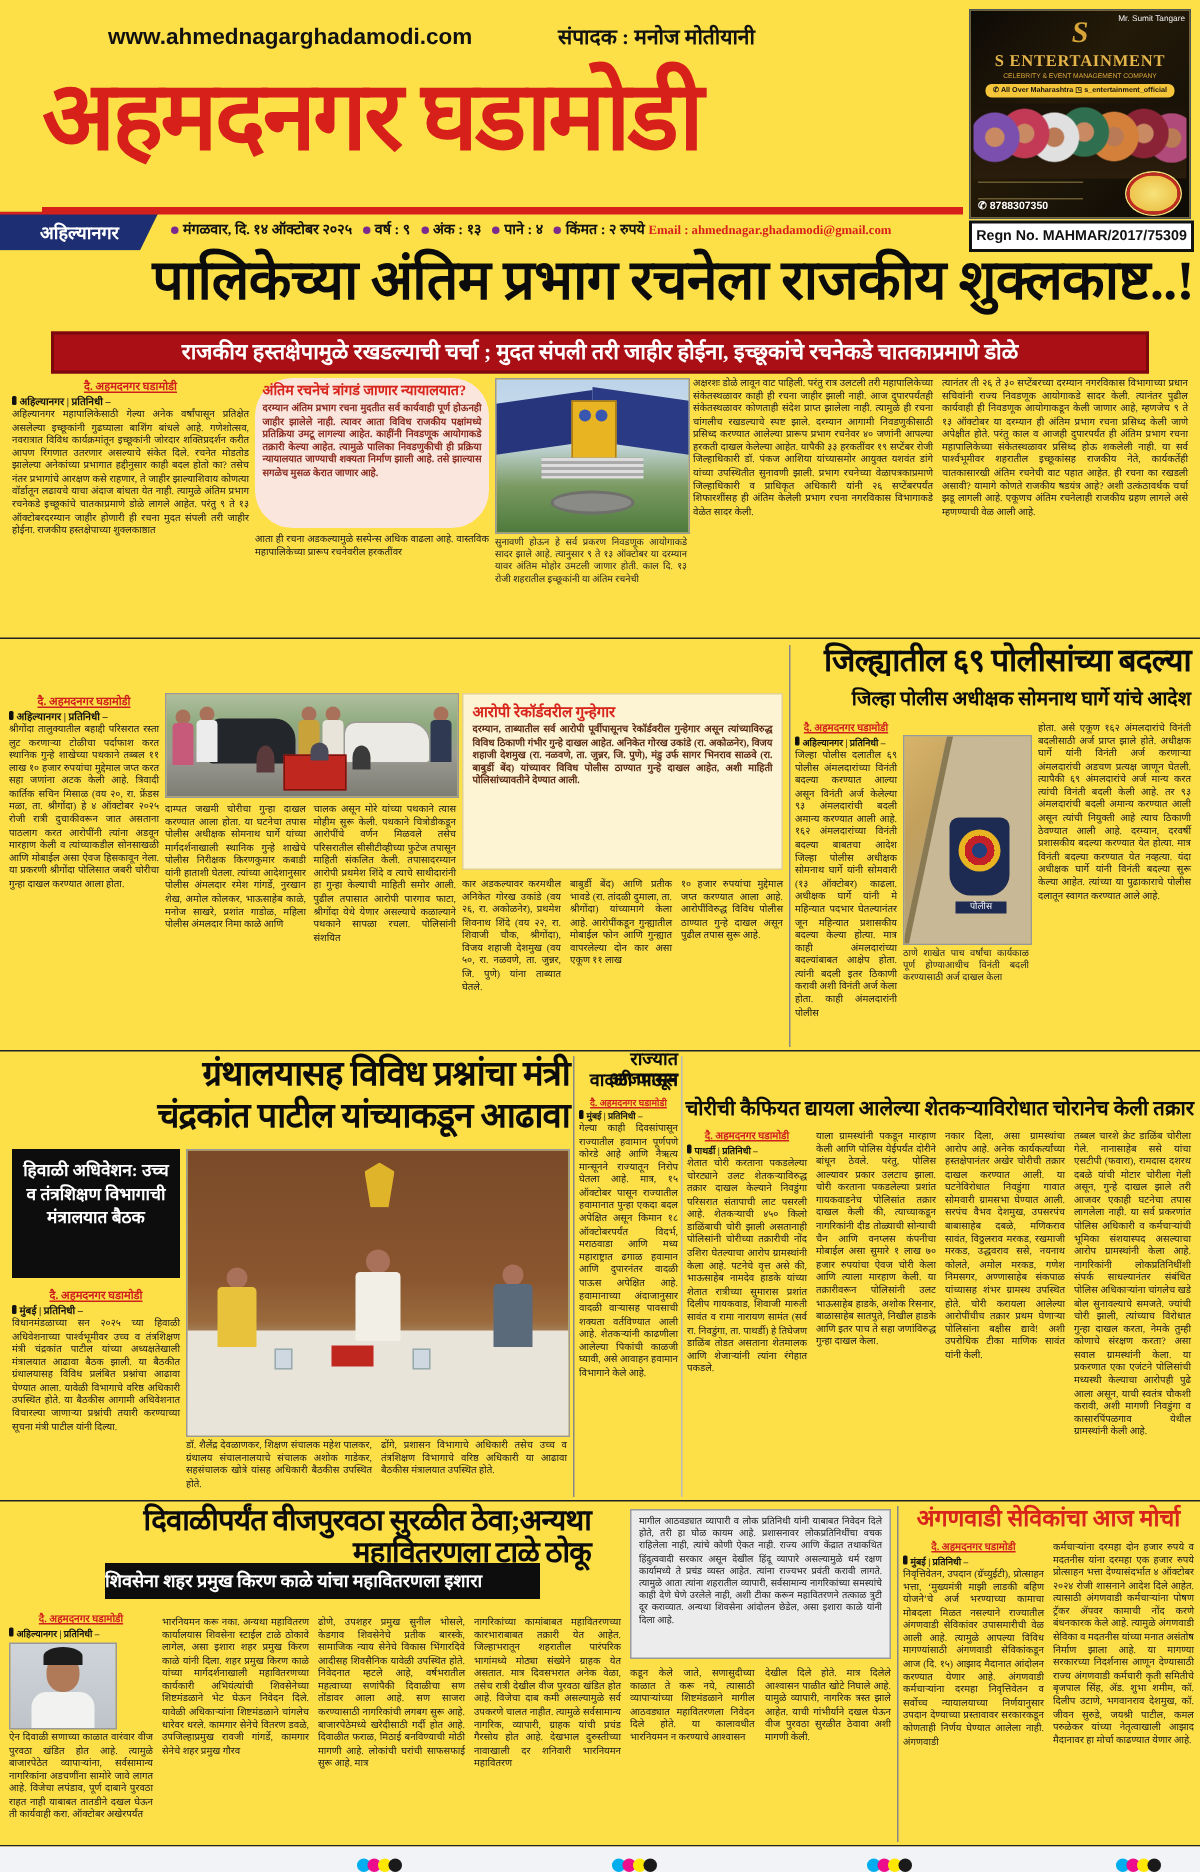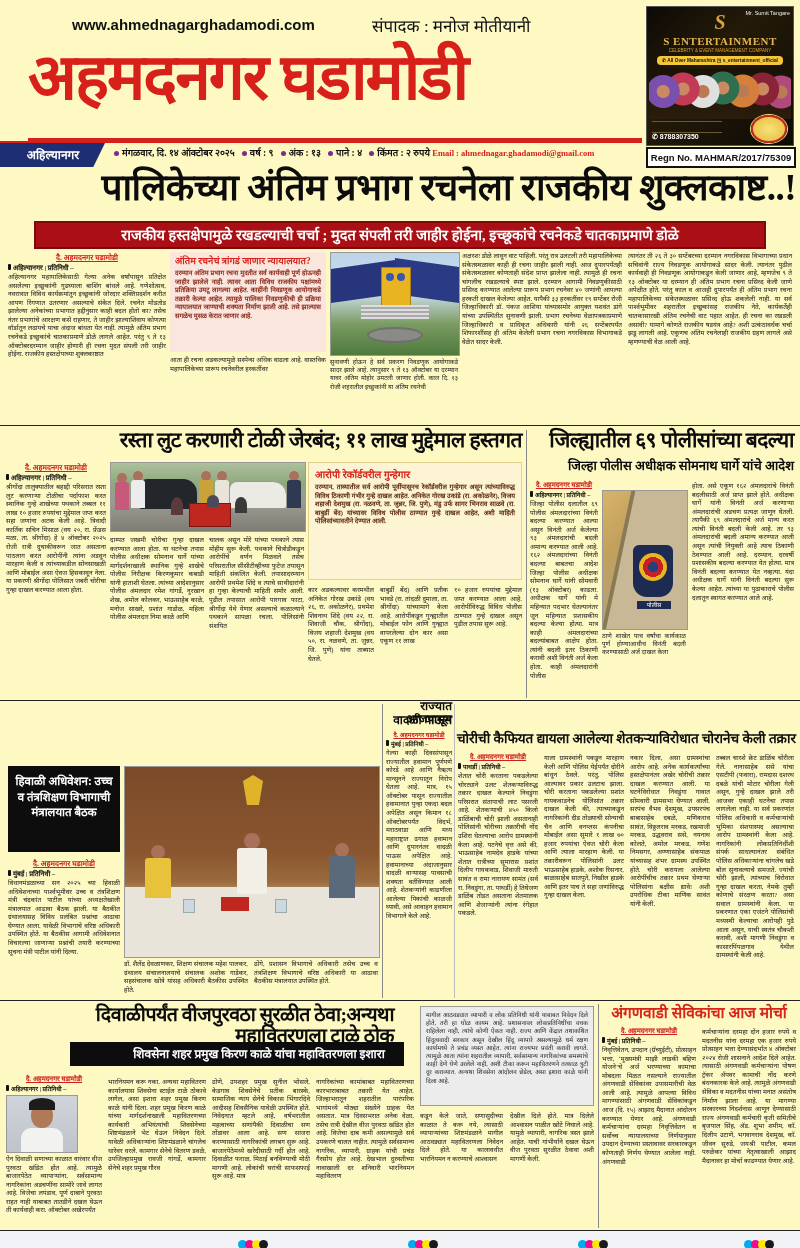--- a/index.html
+++ b/index.html
@@ -1,16 +1,16 @@
 <!DOCTYPE html>
 <html><head>
 <meta charset="utf-8">
 <style>
   html,body{margin:0;padding:0;background:#777;}
-  .page{position:relative;width:800px;height:1248px;background:#fef9c3;margin:0 auto;
+  .page{position:relative;width:800px;height:1248px;background:#fde047;margin:0 auto;
         font-family:"Liberation Serif",serif;overflow:hidden;}
   .abs{position:absolute;}
   .col{font-size:6.5px;line-height:1.32;text-align:justify;color:#1b1b1b;word-break:break-word;}
   .credit{color:#d0201d;font-weight:bold;font-size:7.5px;text-align:center;text-decoration:underline;}
   .dateline{font-size:6.8px;font-weight:bold;color:#111;margin:1px 0 1px 0;}
   .tick{display:inline-block;width:3px;height:6px;background:#111;margin-right:2px;border-radius:1px;}
   .headline{font-weight:bold;color:#0c0c0c;text-align:right;letter-spacing:-0.5px;line-height:1.08;}
   .rule{background:#222;}
   .caption{font-size:6.3px;line-height:1.3;color:#222;text-align:justify;font-weight:bold;}
   .bullet{display:inline-block;width:5px;height:5px;border-radius:50%;background:#7b2a8d;margin:0 3px 1px 0;vertical-align:middle;}
@@ -18,21 +18,21 @@
   .person{position:absolute;}
   .person .head{position:absolute;left:50%;top:0;transform:translateX(-50%);width:10px;height:10px;border-radius:50%;background:#a9715a;}
   .person .torso{position:absolute;left:0;top:9px;width:100%;height:28px;border-radius:3px 3px 0 0;}
 </style>
 </head>
 <body>
 
 <div class="page">
 
   <div class="abs" style="left:72px;top:16px;width:280px;font-family:'Liberation Sans',sans-serif;font-weight:bold;font-size:15px;color:#111;">www.ahmednagarghadamodi.com</div>
-  <div class="abs" style="left:372px;top:14px;width:220px;font-weight:normal;font-size:17px;color:#111;">संपादक : मनोज मोतीयानी</div>
+  <div class="abs" style="left:372px;top:14px;width:220px;font-weight:bold;font-size:14px;color:#111;">संपादक : मनोज मोतीयानी</div>
 
   <div class="abs" style="left:28px;top:38px;width:614px;height:100px;color:#d8201b;font-weight:bold;font-size:64px;line-height:1.25;letter-spacing:-2px;white-space:nowrap;overflow:hidden;border-bottom:5px solid #d8201b;">अहमदनगर घडामोडी</div>
 
   <div class="abs" style="left:646px;top:6px;width:146px;height:138px;background:linear-gradient(135deg,#0d0a06 0%,#241a08 40%,#0d0a06 100%);border:1px solid #555;overflow:hidden;">
     <div class="abs" style="right:3px;top:3px;font-size:5.5px;color:#eee;font-family:'Liberation Sans',sans-serif;">Mr. Sumit Tangare</div>
     <div class="abs" style="left:0;top:4px;width:100%;text-align:center;font-size:20px;font-weight:bold;color:#d7a43a;font-family:'Liberation Serif',serif;font-style:italic;">S</div>
     <div class="abs" style="left:0;top:28px;width:100%;text-align:center;font-size:11px;font-weight:bold;color:#e4b44a;letter-spacing:0.5px;font-family:'Liberation Serif',serif;">S ENTERTAINMENT</div>
     <div class="abs" style="left:0;top:41px;width:100%;text-align:center;font-size:4.5px;color:#d7a43a;font-family:'Liberation Sans',sans-serif;">CELEBRITY &amp; EVENT MANAGEMENT COMPANY</div>
     <div class="abs" style="left:10px;top:49px;width:126px;height:9px;background:#f5c53a;border-radius:4px;font-size:4.8px;font-weight:bold;color:#111;text-align:center;line-height:9px;font-family:'Liberation Sans',sans-serif;">
       <span>✆</span>
@@ -70,21 +70,21 @@
 
   <div class="abs headline" style="left:4px;top:168px;width:792px;font-size:37px;">पालिकेच्या अंतिम प्रभाग रचनेला राजकीय शुक्लकाष्ट..!</div>
   <div class="abs" style="left:34px;top:221px;width:728px;height:24px;background:#a90f14;border:2px solid #7c090d;color:#fff;font-weight:bold;font-size:14.5px;text-align:center;line-height:24px;white-space:nowrap;overflow:hidden;">राजकीय हस्तक्षेपामुळे रखडल्याची चर्चा ; मुदत संपली तरी जाहीर होईना, इच्छूकांचे रचनेकडे चातकाप्रमाणे डोळे</div>
 
   <div class="abs" style="left:8px;top:252px;width:158px;">
     <div class="credit">दै. अहमदनगर घडामोडी</div>
     <div class="dateline"><span class="tick"></span><span>अहिल्यानगर | प्रतिनिधी –</span></div>
     <div class="col">अहिल्यानगर महापालिकेसाठी गेल्या अनेक वर्षांपासून प्रतिक्षेत असलेल्या इच्छूकांनी गुढघ्याला बाशिंग बांधले आहे. गणेशोत्सव, नवरात्रात विविध कार्यक्रमांतून इच्छूकांनी जोरदार शक्तिप्रदर्शन करीत आपण रिंगणात उतरणार असल्याचे संकेत दिले. रचनेत मोडतोड झालेल्या अनेकांच्या प्रभागात हद्दीनुसार काही बदल होतो का? तसेच नंतर प्रभागांचे आरक्षण कसे राहणार, ते जाहीर झाल्याशिवाय कोणत्या वॉर्डातून लढायचे याचा अंदाज बांधता येत नाही. त्यामुळे अंतिम प्रभाग रचनेकडे इच्छूकांचे चातकाप्रमाणे डोळे लागले आहेत. परंतु ९ ते १३ ऑक्टोबरदरम्यान जाहीर होणारी ही रचना मुदत संपली तरी जाहीर होईना. राजकीय हस्तक्षेपाच्या शुक्लकाष्ठात</div>
   </div>
 
-  <div class="abs" style="left:170px;top:252px;width:156px;height:100px;background:#fbe6de;padding:4px 5px;box-sizing:border-box;">
+  <div class="abs" style="left:170px;top:252px;width:156px;height:100px;background:#fbe6de;padding:4px 5px;box-sizing:border-box;border-radius:25px;">
     <div style="color:#d8251c;font-weight:bold;font-size:9.5px;line-height:1.15;">अंतिम रचनेचं त्रांगडं जाणार न्यायालयात?</div>
     <div class="col" style="color:#8a2a1c;margin-top:2px;font-weight:bold;">दरम्यान अंतिम प्रभाग रचना मुदतीत सर्व कार्यवाही पूर्ण होऊनही जाहीर झालेले नाही. त्यावर आता विविध राजकीय पक्षांमध्ये प्रतिक्रिया उमटू लागल्या आहेत. काहींनी निवडणूक आयोगाकडे तक्रारी केल्या आहेत. त्यामुळे पालिका निवडणुकीची ही प्रक्रिया न्यायालयात जाण्याची शक्यता निर्माण झाली आहे. तसे झाल्यास सगळेच मुसळ केरात जाणार आहे.</div>
   </div>
   <div class="abs col" style="left:170px;top:356px;width:156px;height:66px;">आता ही रचना अडकल्यामुळे सस्पेन्स अधिक वाढला आहे. वास्तविक महापालिकेच्या प्रारूप रचनेवरील हरकतींवर</div>
 
   <div class="abs photo" style="left:330px;top:252px;width:128px;height:102px;background:linear-gradient(180deg,#bcd3e8 0%,#cfe0ee 38%,#7a9a62 70%,#4e7a3c 100%);">
     <div class="abs" style="left:-6px;top:12px;width:70px;height:34px;background:#26357c;transform:skewY(-8deg);"></div>
     <div class="abs" style="right:-6px;top:10px;width:70px;height:36px;background:#2a3a84;transform:skewY(8deg);"></div>
     <div class="abs" style="left:50px;top:14px;width:28px;height:48px;background:#e8b422;border:1px solid #b08012;"></div>
     <div class="abs" style="left:55px;top:20px;width:8px;height:8px;border-radius:50%;background:#3a57b0;"></div>
@@ -92,21 +92,20 @@
     <div class="abs" style="left:30px;top:52px;width:68px;height:14px;background:repeating-linear-gradient(180deg,#ddd 0 2px,#aaa 2px 4px);"></div>
     <div class="abs" style="left:36px;top:74px;width:52px;height:12px;border-radius:50%;background:#8a8a86;border:2px solid #6f6f6b;"></div>
   </div>
   <div class="abs caption" style="left:330px;top:358px;width:128px;font-weight:normal;">सुनावणी होऊन हे सर्व प्रकरण निवडणूक आयोगाकडे सादर झाले आहे. त्यानुसार ९ ते १३ ऑक्टोबर या दरम्यान यावर अंतिम मोहोर उमटली जाणार होती. काल दि. १३ रोजी शहरातील इच्छूकांनी या अंतिम रचनेची</div>
 
   <div class="abs col" style="left:462px;top:252px;width:160px;height:170px;">अक्षरशः डोळे लावून वाट पाहिली. परंतु रात्र उलटली तरी महापालिकेच्या संकेतस्थळावर काही ही रचना जाहीर झाली नाही. आज दुपारपर्यंतही संकेतस्थळावर कोणताही संदेश प्राप्त झालेला नाही. त्यामुळे ही रचना चांगलीच रखडल्याचे स्पष्ट झाले. दरम्यान आगामी निवडणुकीसाठी प्रसिध्द करण्यात आलेल्या प्रारूप प्रभाग रचनेवर ४० जणांनी आपल्या हरकती दाखल केलेल्या आहेत. यापैकी ३३ हरकतींवर १९ सप्टेंबर रोजी जिल्हाधिकारी डॉ. पंकज आशिया यांच्यासमोर आयुक्त यशवंत डांगे यांच्या उपस्थितीत सुनावणी झाली. प्रभाग रचनेच्या वेळापत्रकाप्रमाणे जिल्हाधिकारी व प्राधिकृत अधिकारी यांनी २६ सप्टेंबरपर्यंत शिफारशींसह ही अंतिम केलेली प्रभाग रचना नगरविकास विभागाकडे वेळेत सादर केली.</div>
   <div class="abs col" style="left:628px;top:252px;width:164px;height:170px;">त्यानंतर ती २६ ते ३० सप्टेंबरच्या दरम्यान नगरविकास विभागाच्या प्रधान सचिवांनी राज्य निवडणूक आयोगाकडे सादर केली. त्यानंतर पुढील कार्यवाही ही निवडणूक आयोगाकडून केली जाणार आहे, म्हणजेच ९ ते १३ ऑक्टोबर या दरम्यान ही अंतिम प्रभाग रचना प्रसिध्द केली जाणे अपेक्षीत होते. परंतु काल व आजही दुपारपर्यंत ही अंतिम प्रभाग रचना महापालिकेच्या संकेतस्थळावर प्रसिध्द होऊ शकलेली नाही. या सर्व पार्श्वभूमीवर शहरातील इच्छूकांसह राजकीय नेते, कार्यकर्तेही चातकासारखी अंतिम रचनेची वाट पहात आहेत. ही रचना का रखडली असावी? यामागे कोणते राजकीय षडयंत्र आहे? अशी उत्कंठावर्धक चर्चा झडू लागली आहे. एकूणच अंतिम रचनेलाही राजकीय ग्रहण लागले असे म्हणण्याची वेळ आली आहे.</div>
 
   <div class="abs rule" style="left:0;top:425px;width:800px;height:1px;"></div>
 
-  <div class="abs headline" style="left:4px;top:429px;width:518px;font-size:21px;">रस्ता लुट करणारी टोळी जेरबंद; ११ लाख मुद्देमाल हस्तगत</div>
 
   <div class="abs" style="left:6px;top:462px;width:100px;">
     <div class="credit">दै. अहमदनगर घडामोडी</div>
     <div class="dateline"><span class="tick"></span><span>अहिल्यानगर | प्रतिनिधी –</span></div>
     <div class="col">श्रीगोंदा तालुक्यातील बहाद्दी परिसरात रस्ता लुट करणाऱ्या टोळीचा पर्दाफाश करत स्थानिक गुन्हे शाखेच्या पथकाने तब्बल ११ लाख १० हजार रुपयांचा मुद्देमाल जप्त करत सहा जणांना अटक केली आहे. त्रिवादी कार्तिक सचिन मिसाळ (वय २०, रा. फ्रेंडस मळा, ता. श्रीगोंदा) हे ४ ऑक्टोबर २०२५ रोजी रात्री दुचाकीवरून जात असताना पाठलाग करत आरोपींनी त्यांना अडवून मारहाण केली व त्यांच्याकडील सोनसाखळी आणि मोबाईल असा ऐवज हिसकावून नेला. या प्रकरणी श्रीगोंदा पोलिसात जबरी चोरीचा गुन्हा दाखल करण्यात आला होता.</div>
   </div>
 
   <div class="abs photo" style="left:110px;top:462px;width:194px;height:68px;background:linear-gradient(180deg,#aebf9e 0%,#8fa97e 30%,#9a9a92 60%,#7d7d74 100%);">
     <div class="abs" style="left:28px;top:16px;width:58px;height:30px;background:#23262b;border-radius:8px 14px 3px 3px;"></div>
     <div class="abs" style="left:118px;top:18px;width:56px;height:26px;background:#eceae4;border-radius:8px 14px 3px 3px;border:1px solid #9a9a92;"></div>
@@ -162,20 +161,22 @@
     <div class="abs" style="left:30px;top:54px;width:40px;height:52px;background:#1d2a52;border-radius:6px 6px 14px 14px;"></div>
     <div class="abs" style="left:36px;top:62px;width:28px;height:28px;border-radius:50%;background:radial-gradient(circle,#23407c 0 5px,#c32027 5px 10px,#e8b422 10px 14px);"></div>
     <div class="abs" style="left:34px;top:110px;width:34px;height:8px;color:#fff;background:#1d2a52;font-size:6px;text-align:center;line-height:8px;">पोलीस</div>
   </div>
   <div class="abs caption" style="left:602px;top:632px;width:84px;font-weight:normal;">ठाणे शाखेत पाच वर्षांचा कार्यकाळ पूर्ण होण्याआधीच विनंती बदली करण्यासाठी अर्ज दाखल केला</div>
 
   <div class="abs col" style="left:692px;top:482px;width:102px;height:214px;">होता. असे एकूण १६२ अंमलदारांचे विनंती बदलीसाठी अर्ज प्राप्त झाले होते. अधीक्षक घार्गे यांनी विनंती अर्ज करणाऱ्या अंमलदारांची अडचण प्रत्यक्ष जाणून घेतली. त्यापैकी ६९ अंमलदारांचे अर्ज मान्य करत त्यांची विनंती बदली केली आहे. तर ९३ अंमलदारांची बदली अमान्य करण्यात आली असून त्यांची नियुक्ती आहे त्याच ठिकाणी ठेवण्यात आली आहे. दरम्यान, दरवर्षी प्रशासकीय बदल्या करण्यात येत होत्या. मात्र विनंती बदल्या करण्यात येत नव्हत्या. यंदा अधीक्षक घार्गे यांनी विनंती बदल्या सुरू केल्या आहेत. त्यांच्या या पुढाकाराचे पोलीस दलातून स्वागत करण्यात आले आहे.</div>
 
   <div class="abs rule" style="left:0;top:700px;width:800px;height:1px;"></div>
 
+  <div class="abs headline" style="left:4px;top:704px;width:376px;font-size:23px;">ग्रंथालयासह विविध प्रश्नांचा मंत्री</div>
+  <div class="abs headline" style="left:4px;top:732px;width:376px;font-size:23px;">चंद्रकांत पाटील यांच्याकडून आढावा</div>
 
   <div class="abs" style="left:8px;top:766px;width:112px;height:86px;background:#0d0d0d;color:#fff;font-weight:bold;font-size:11.5px;text-align:center;padding:8px 4px;box-sizing:border-box;line-height:1.35;">हिवाळी अधिवेशन: उच्च व तंत्रशिक्षण विभागाची मंत्रालयात बैठक</div>
   <div class="abs" style="left:8px;top:858px;width:112px;">
     <div class="credit">दै. अहमदनगर घडामोडी</div>
     <div class="dateline"><span class="tick"></span><span>मुंबई | प्रतिनिधी –</span></div>
     <div class="col">विधानमंडळाच्या सन २०२५ च्या हिवाळी अधिवेशनाच्या पार्श्वभूमीवर उच्च व तंत्रशिक्षण मंत्री चंद्रकांत पाटील यांच्या अध्यक्षतेखाली मंत्रालयात आढावा बैठक झाली. या बैठकीत ग्रंथालयासह विविध प्रलंबित प्रश्नांचा आढावा घेण्यात आला. यावेळी विभागाचे वरिष्ठ अधिकारी उपस्थित होते. या बैठकीस आगामी अधिवेशनात विचारल्या जाणाऱ्या प्रश्नांची तयारी करण्याच्या सूचना मंत्री पाटील यांनी दिल्या.</div>
   </div>
 
   <div class="abs photo" style="left:124px;top:766px;width:254px;height:190px;background:linear-gradient(180deg,#7a4a28 0%,#8a5630 45%,#9a6a3c 60%,#c8c2b4 75%,#ddd8cc 100%);">
     <div class="abs" style="left:118px;top:8px;width:20px;height:30px;background:#e0b42a;clip-path:polygon(20% 100%,0 20%,50% 0,100% 20%,80% 100%);"></div>
@@ -217,21 +218,21 @@
     <div class="dateline" style="font-size:6.2px;"><span class="tick"></span><span>पाथर्डी | प्रतिनिधी –</span></div>
     <div class="col">शेतात चोरी करताना पकडलेल्या चोरट्याने उलट शेतकऱ्याविरुद्ध तक्रार दाखल केल्याने निवडुंगा परिसरात संतापाची लाट पसरली आहे. शेतकऱ्याची ४५० किलो डाळिंबाची चोरी झाली असतानाही पोलिसांनी चोरीच्या तक्रारीची नोंद उशिरा घेतल्याचा आरोप ग्रामस्थांनी केला आहे. पटनेचे वृत्त असे की, भाऊसाहेब नामदेव हाडके यांच्या शेतात रात्रीच्या सुमारास प्रशांत दिलीप गायकवाड, शिवाजी मारुती सावंत व रामा नारायण सामंत (सर्व रा. निवडुंगा, ता. पाथर्डी) हे तिघेजण डाळिंब तोडत असताना शेतमालक आणि शेजाऱ्यांनी त्यांना रंगेहात पकडले.</div>
   </div>
   <div class="abs col" style="left:544px;top:754px;width:80px;height:244px;">याला ग्रामस्थांनी पकडून मारहाण केली आणि पोलिस येईपर्यंत दोरीने बांधून ठेवले. परंतु, पोलिस आल्यावर प्रकार उलटाच झाला. चोरी करताना पकडलेल्या प्रशांत गायकवाडनेच पोलिसांत तक्रार दाखल केली की, त्याच्याकडून नागरिकांनी दीड तोळ्याची सोन्याची चैन आणि वनप्लस कंपनीचा मोबाईल असा सुमारे १ लाख ७० हजार रुपयांचा ऐवज चोरी केला आणि त्याला मारहाण केली. या तक्रारीवरून पोलिसांनी उलट भाऊसाहेब हाडके, अशोक रिसनार, बाळासाहेब सातपुते, निखील हाडके आणि इतर पाच ते सहा जणांविरुद्ध गुन्हा दाखल केला.</div>
   <div class="abs col" style="left:630px;top:754px;width:80px;height:244px;">नकार दिला, असा ग्रामस्थांचा आरोप आहे. अनेक कार्यकर्त्यांच्या हस्तक्षेपानंतर अखेर चोरीची तक्रार दाखल करण्यात आली. या घटनेविरोधात निवडुंगा गावात सोमवारी ग्रामसभा घेण्यात आली. सरपंच वैभव देशमुख, उपसरपंच बाबासाहेब दबळे, मणिकराव सावंत, विठ्ठलराव मरकड, रखमाजी मरकड, उद्धवराव ससे, नयनाथ कोलते, अमोल मरकड, गणेश निमसगर, अण्णासाहेब संकपाळ यांच्यासह शंभर ग्रामस्थ उपस्थित होते. चोरी करायला आलेल्या आरोपींचीच तक्रार प्रथम घेणाऱ्या पोलिसांना बक्षीस द्यावे! अशी उपरोधिक टीका माणिक सावंत यांनी केली.</div>
   <div class="abs col" style="left:716px;top:754px;width:78px;height:244px;">तब्बल चारशे क्रेट डाळिंब चोरीला गेले. नानासाहेब ससे यांचा एसटीपी (फवारा), रामदास दशरथ दबळे यांची मोटार चोरीला गेली असून, गुन्हे दाखल झाले तरी आजवर एकाही घटनेचा तपास लागलेला नाही. या सर्व प्रकरणांत पोलिस अधिकारी व कर्मचाऱ्यांची भूमिका संशयास्पद असल्याचा आरोप ग्रामस्थांनी केला आहे. नागरिकांनी लोकप्रतिनिधींशी संपर्क साधल्यानंतर संबंधित पोलिस अधिकाऱ्यांना चांगलेच खडे बोल सुनावल्याचे समजते. ज्यांची चोरी झाली, त्यांच्याच विरोधात गुन्हा दाखल करता, नेमके तुम्ही कोणाचे संरक्षण करता? असा सवाल ग्रामस्थांनी केला. या प्रकरणात एका एजंटने पोलिसांची मध्यस्थी केल्याचा आरोपही पुढे आला असून, याची स्वतंत्र चौकशी करावी, अशी मागणी निवडुंगा व कासारपिंपळगाव येथील ग्रामस्थांनी केली आहे.</div>
 
   <div class="abs rule" style="left:0;top:1000px;width:800px;height:1px;"></div>
 
   <div class="abs headline" style="left:6px;top:1004px;width:388px;font-size:19.5px;">दिवाळीपर्यंत वीजपुरवठा सुरळीत ठेवा;अन्यथा महावितरणला टाळे ठोकू</div>
-  <div class="abs" style="left:70px;top:1042px;width:290px;height:24px;background:#0d0d0d;color:#fff;font-weight:bold;font-size:12px;text-align:center;line-height:24px;white-space:nowrap;overflow:hidden;padding-left:44px;">शिवसेना शहर प्रमुख किरण काळे यांचा महावितरणला इशारा</div>
+  <div class="abs" style="left:70px;top:1042px;width:290px;height:24px;background:#0d0d0d;color:#fff;font-weight:bold;font-size:12px;text-align:left;line-height:24px;white-space:nowrap;overflow:hidden;">शिवसेना शहर प्रमुख किरण काळे यांचा महावितरणला इशारा</div>
 
   <div class="abs" style="left:6px;top:1074px;width:96px;">
     <div class="credit" style="font-size:6.8px;">दै. अहमदनगर घडामोडी</div>
     <div class="dateline" style="font-size:6.2px;"><span class="tick"></span><span>अहिल्यानगर | प्रतिनिधी –</span></div>
 
     <div class="photo" style="position:relative;width:70px;height:56px;margin:2px 0;background:linear-gradient(180deg,#cfd4da 0%,#bfc4ca 100%);">
       <div class="abs" style="left:24px;top:6px;width:22px;height:26px;border-radius:50% 50% 45% 45%;background:#b07a58;"></div>
       <div class="abs" style="left:22px;top:2px;width:26px;height:12px;border-radius:50% 50% 0 0;background:#1c1c1c;"></div>
       <div class="abs" style="left:14px;top:32px;width:42px;height:24px;border-radius:10px 10px 0 0;background:#f2f2f0;"></div>
     </div>

